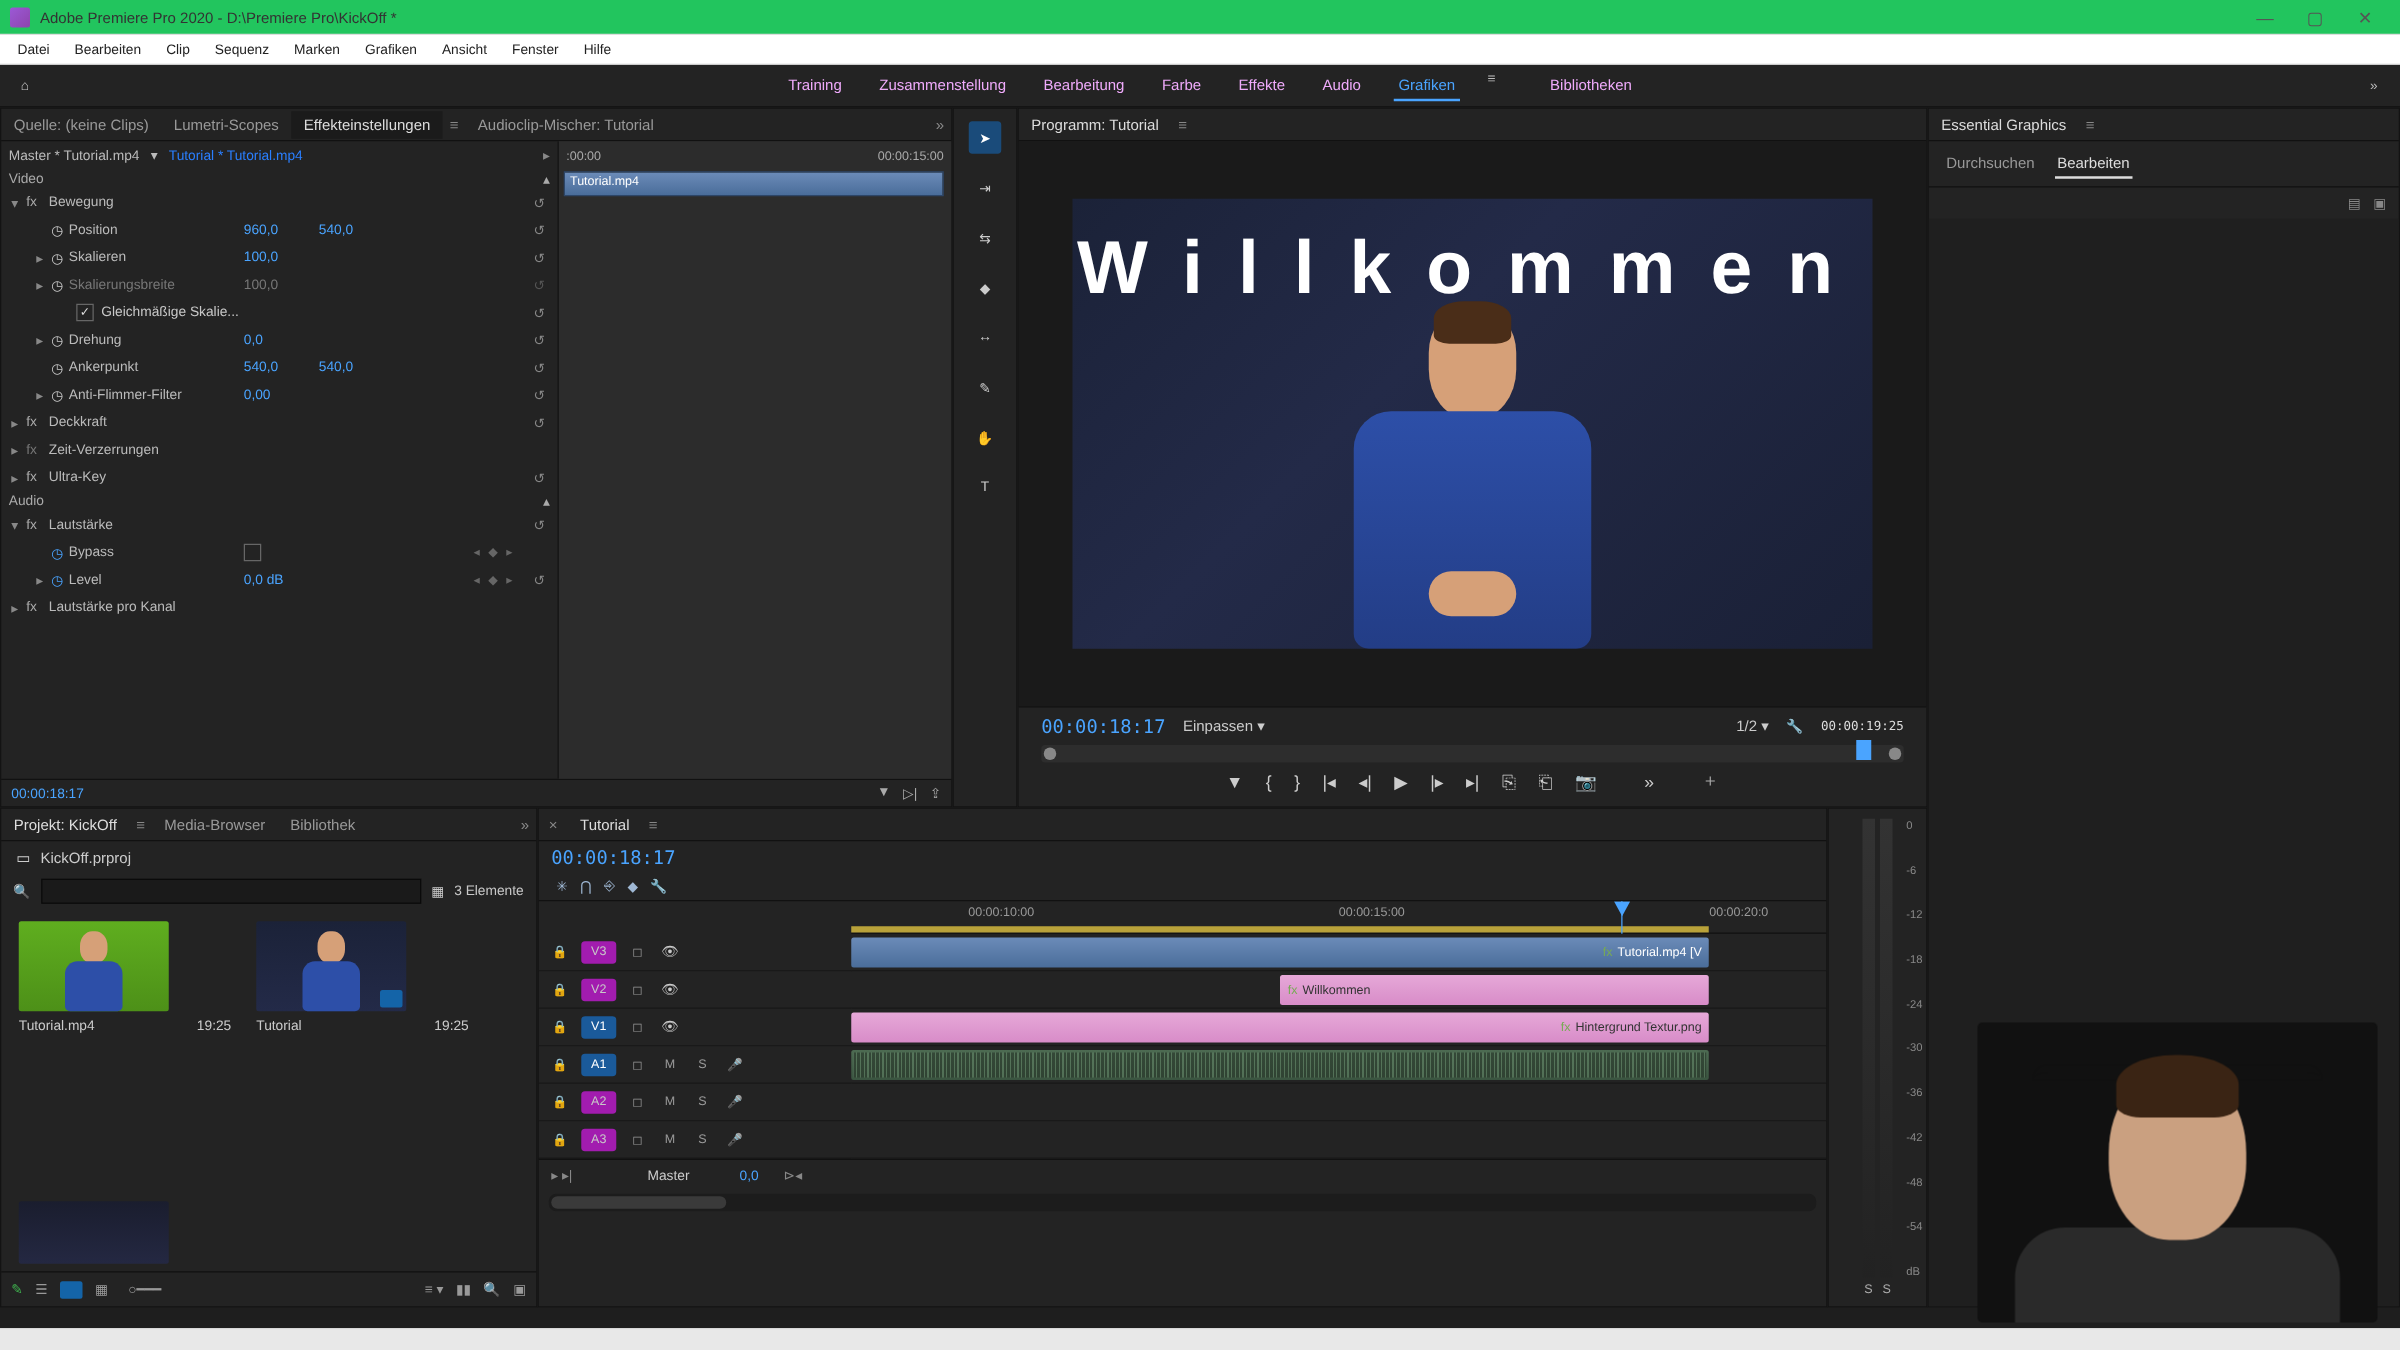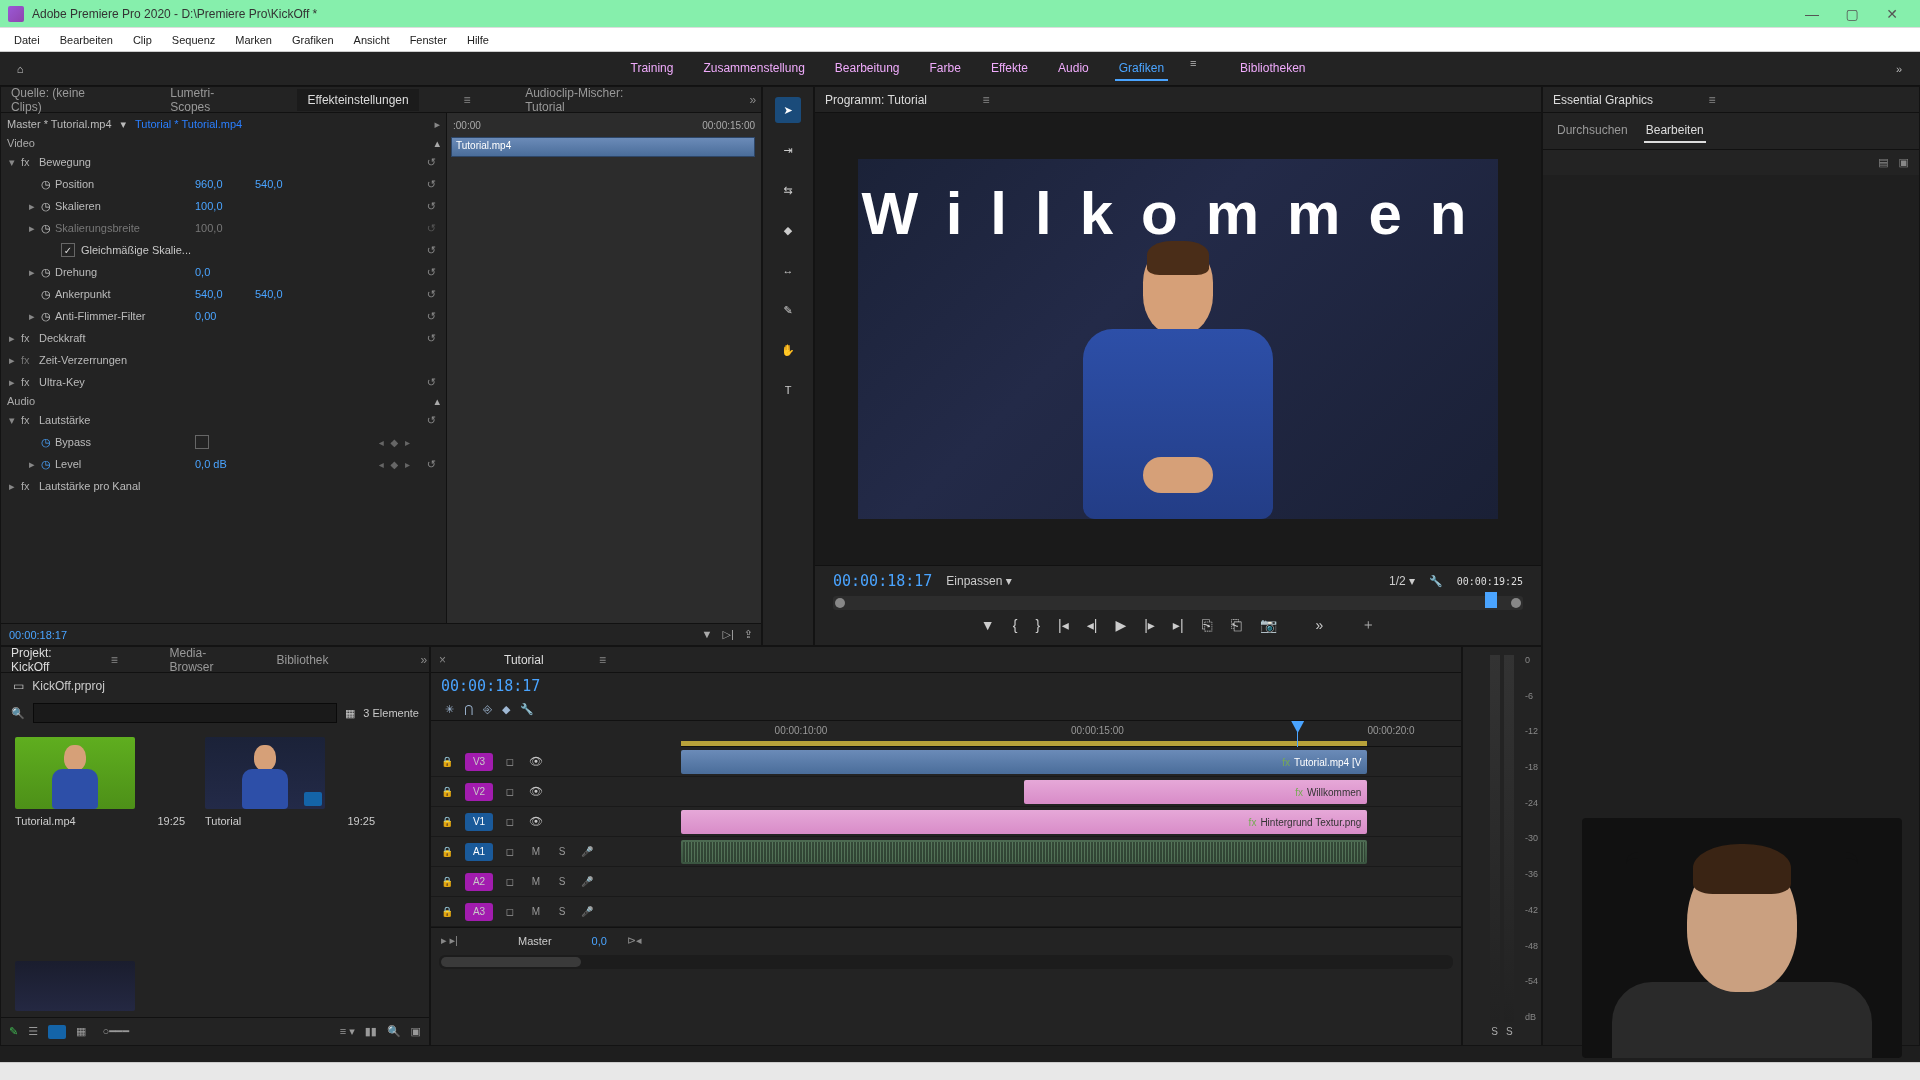--- a/index.html
+++ b/index.html
@@ -1,19 +1,19 @@
 <!DOCTYPE html>
 <html><head>
 <meta charset="utf-8">
 <style>
 * { margin: 0; padding: 0; box-sizing: border-box; font-family: "Segoe UI", Arial, sans-serif; }
 body { background: #1e1e1e; color: #c8c8c8; font-size: 11px; width: 1920px; height: 1080px; overflow: hidden; }
 
 
-.titlebar { height: 28px; background: #86efac; display: flex; align-items: center; padding: 0 8px; color: #333; font-size: 12px; border-bottom: 1px solid #ddd; }
+.titlebar { height: 28px; background: #22c55e; display: flex; align-items: center; padding: 0 8px; color: #333; font-size: 12px; border-bottom: 1px solid #ddd; }
 .titlebar .logo { width: 16px; height: 16px; background: linear-gradient(135deg,#9b59d6,#8e44ad); border-radius: 2px; margin-right: 8px; }
 .titlebar .spacer { flex: 1; }
 .titlebar .winbtn { width: 40px; text-align: center; font-size: 14px; color: #555; cursor: default; }
 
 
 .menubar { height: 24px; background: #fff; display: flex; align-items: center; padding: 0 4px; border-bottom: 1px solid #ccc; }
 .menubar .item { padding: 2px 10px; color: #222; font-size: 11px; }
 
 
 .wsbar { height: 34px; background: #232323; display: flex; align-items: center; border-bottom: 1px solid #111; }
@@ -22,21 +22,21 @@
 .wsbar .ws-tab { color: #f0abfc; font-size: 12px; padding: 4px 4px; }
 .wsbar .ws-tab.active { color: #4aa4ff; border-bottom: 2px solid #4aa4ff; }
 .wsbar .menu-dots { width: 24px; color:#bbb; }
 
 
 .main-grid { display:grid; grid-template-columns: 762px 52px 728px 378px; grid-template-rows: 560px 400px; height: calc(1080px - 28px - 24px - 34px - 18px); }
 
 
 
 .panel { background:#232323; border:1px solid #131313; position:relative; }
-.panel-tabs { display:flex; align-items:center; height:26px; border-bottom:1px solid #111; font-size:12px;gap:40px; }
+.panel-tabs { display:flex; align-items:center; height:26px; border-bottom:1px solid #111; font-size:12px; }
 .panel-tab { padding:4px 10px; color:#999; }
 .panel-tab.active { color:#ddd; }
 .panel-tab.hot { background:#1b1b1b; }
 .panel-menu { width:18px; text-align:center; color:#888; }
 
 
 .effectctrl { grid-column:1; grid-row:1; display:flex; flex-direction:column; }
 .ec-body { flex:1; display:flex; }
 .ec-left { width:445px; overflow:hidden; }
 .ec-right { flex:1; background:#2c2c2c; border-left:1px solid #111; position:relative; }
@@ -131,21 +131,21 @@
 .tl-playhead .ph-head { position:absolute; top:0; left:-6px; width:13px; height:12px; background:#4aa4ff; clip-path:polygon(0 0,100% 0,50% 100%); }
 .tl-tracks { display:flex; }
 .track-heads { width:250px; }
 .track-head { height:30px; display:flex; align-items:center; gap:8px; padding:0 8px; border-bottom:1px solid #191919; }
 .track-head .lk, .track-head .tg, .track-head .mu, .track-head .so, .track-head .mic { width:18px; text-align:center; color:#999; font-size:10px; }
 .track-head .tname { width:28px; height:18px; display:flex; align-items:center; justify-content:center; background:#a21caf; border-radius:3px; font-size:10px; }
 .track-head .tname.active { background:#1a5a9a; color:#fff; }
 .track-head .eye { width:18px; text-align:center; }
 .track-lanes { flex:1; position:relative; }
 .lane { height:30px; border-bottom:1px solid #191919; position:relative; }
-.clip { position:absolute; top:3px; height:24px; border-radius:2px; font-size:10px; display:flex; align-items:center; padding:0 6px; overflow:hidden;justify-content:flex-end; }
+.clip { position:absolute; top:3px; height:24px; border-radius:2px; font-size:10px; display:flex; align-items:center; padding:0 6px; overflow:hidden; }
 .clip.video { background:linear-gradient(#6b8bb8,#4a6d9a); color:#fff; }
 .clip.pink { background:linear-gradient(#e6a8d8,#d88cc8); color:#333; }
 .clip.audio { background:linear-gradient(#4d6b52,#3a5440); color:#b8d8bc; }
 .clip .wave { position:absolute; inset:2px; background:repeating-linear-gradient(90deg,#2a3a2c 0 2px,#5a7a5e 2px 3px); opacity:.7; }
 .clip .fxicon { margin-right:4px; color:#7a5; }
 .tl-master { height:26px; display:flex; align-items:center; padding:0 10px; border-top:1px solid #111; }
 .tl-master .mlabel { margin-left:60px; color:#ccc; }
 .tl-master .mval { margin-left:40px; color:#4aa4ff; }
 .tl-scroll { height:14px; background:#1c1c1c; margin:2px 8px; border-radius:6px; position:relative; }
 .tl-scroll .thumb { position:absolute; left:2px; top:2px; width:140px; height:10px; background:#3a3a3a; border-radius:5px; }

